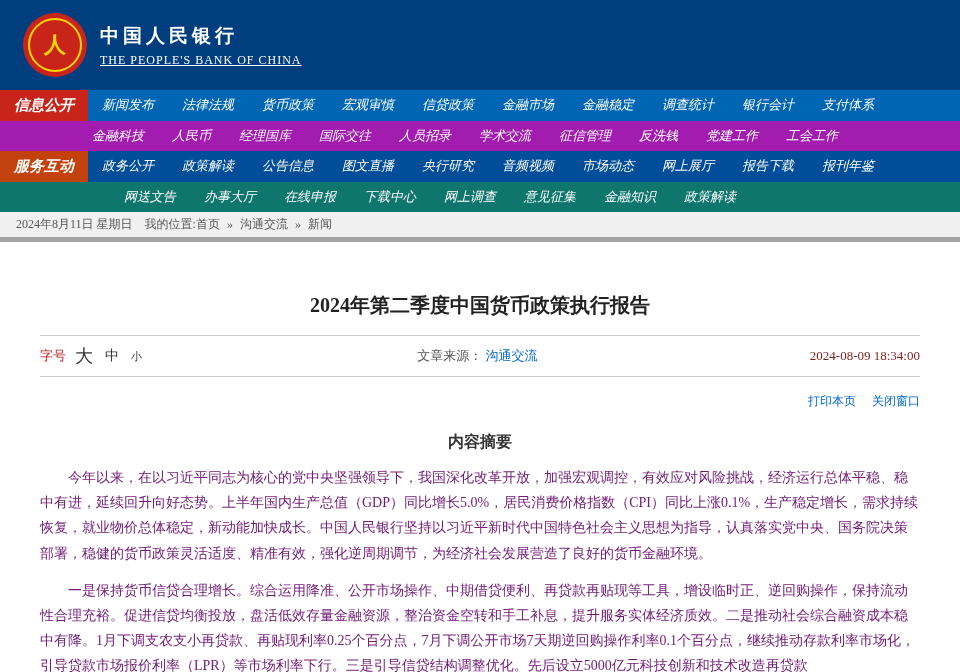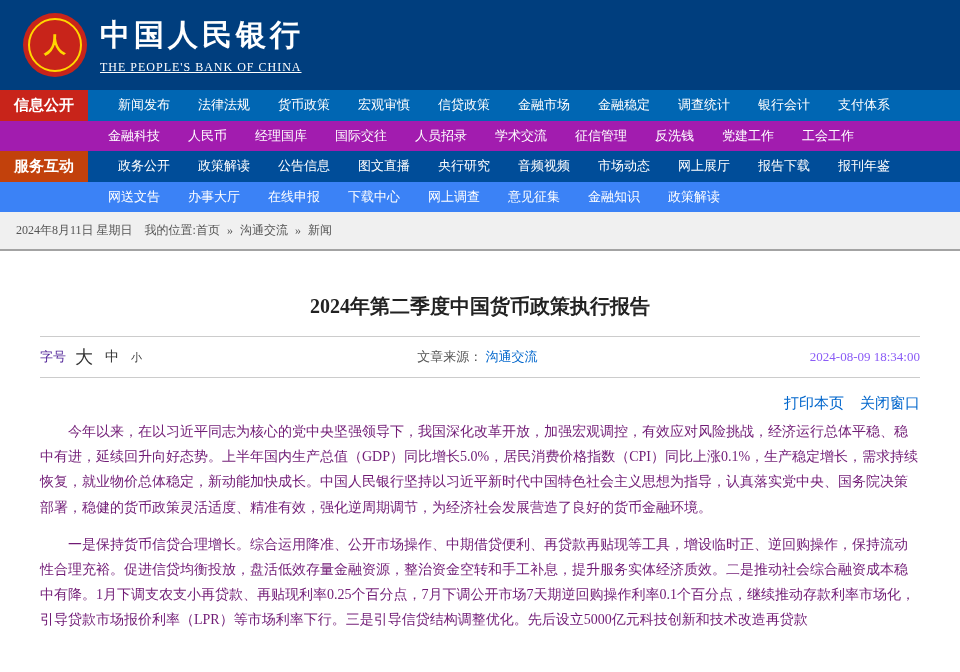--- a/index.html
+++ b/index.html
@@ -3,54 +3,54 @@
   <meta charset="utf-8">
   <style>
     * { margin: 0; padding: 0; box-sizing: border-box; }
     body { font-family: SimSun, "宋体", serif; font-size: 14px; color: #333; background: #fff; width: 960px; }
 
     
     .header { background: #003e7e; display: flex; align-items: center; padding: 10px 20px; height: 90px; }
     .logo-area { display: flex; align-items: center; gap: 10px; }
     .logo-icon { width: 70px; height: 70px; }
     .logo-text { color: #fff; }
-    .logo-text .cn { font-size: 30px; font-weight: bold; letter-spacing: 4px; }
+    .logo-text .cn { font-size: 19px; font-weight: bold; letter-spacing: 4px; }
     .logo-text .en { font-size: 12px; letter-spacing: 1px; margin-top: 4px; text-decoration: underline; }
-    .nav-row { display: flex; background: #005a9e; }
+    .nav-row { display: flex; background: #005a9e; font-style: italic; }
     .nav-row.row1 { background: #0066b3; }
     .nav-row.row2 { background: #a21caf; }
     .nav-row.row3 { background: #004d99; }
 
     .nav-left-label { background: #c8241a; color: #fff; font-size: 15px; font-weight: bold; padding: 6px 14px; display: flex; align-items: center; justify-content: center; min-width: 78px; }
     .nav-left-label.service { background: #c2410c; }
-    .nav-items { display: flex; flex: 1; margin-left: 16px; }
+    .nav-items { display: flex; flex: 1; }
     .nav-item { color: #fff; font-size: 13px; padding: 6px 14px; cursor: pointer; white-space: nowrap; }
 
     
-    .breadcrumb-bar { background: #f0f0f0; border-bottom: 2px solid #a3a3a3; padding: 10px 16px; font-size: 12px; color: #555; }
+    .breadcrumb-bar { background: #f0f0f0; border-bottom: 5px solid #a3a3a3; padding: 4px 16px; font-size: 12px; color: #555; }
     .breadcrumb-bar a { color: #555; text-decoration: none; }
     .breadcrumb-bar .sep { margin: 0 4px; }
 
     
     .main { padding: 20px 40px; background: #fff; }
 
-    .article-title { text-align: center; font-size: 20px; font-weight: bold; margin: 22px 0 16px; color: #222; }
+    .article-title { text-align: center; font-size: 20px; font-weight: bold; margin: 30px 0 16px; color: #222; }
 
     .article-meta { display: flex; justify-content: space-between; align-items: center; border-top: 1px solid #ccc; border-bottom: 1px solid #ccc; padding: 8px 0; margin-bottom: 10px; font-size: 13px; color: #555; }
     .meta-left { display: flex; align-items: center; gap: 6px; }
-    .meta-font-label { color: #4c1d95; }
+    .meta-font-label { color: #b91c1c; }
     .meta-font-btn { cursor: pointer; color: #333; padding: 0 3px; }
     .meta-font-btn.large { font-size: 18px; }
     .meta-font-btn.medium { font-size: 14px; }
     .meta-font-btn.small { font-size: 11px; }
     .meta-source { color: #555; }
     .meta-source a { color: #0066cc; text-decoration: none; }
-    .meta-date { color: #8b5cf6; }
+    .meta-date { color: #7f1d1d; }
 
-    .article-actions { display: flex; justify-content: flex-end; gap: 16px; padding: 6px 0; font-size: 15px; }
+    .article-actions { display: flex; justify-content: flex-end; gap: 16px; padding: 6px 0; font-size: 12px; }
     .article-actions a { color: #0066cc; text-decoration: none; cursor: pointer; }
 
     .section-title { text-align: center; font-size: 16px; font-weight: bold; margin: 16px 0 12px; }
 
     .article-body { font-size: 14px; line-height: 1.8; color: #701a75; text-indent: 2em; }
     .article-body p { margin-bottom: 12px; }
   </style>
 </head>
 <body>
 
@@ -111,21 +111,21 @@
     <span class="nav-item">图文直播</span>
     <span class="nav-item">央行研究</span>
     <span class="nav-item">音频视频</span>
     <span class="nav-item">市场动态</span>
     <span class="nav-item">网上展厅</span>
     <span class="nav-item">报告下载</span>
     <span class="nav-item">报刊年鉴</span>
   </div>
 </div>
 
-<div class="nav-row" style="background:#3b82f6;">
+<div class="nav-row" style="background:#0f766e;padding-left:32px;">
   <div class="nav-left-label" style="background: transparent;"></div>
   <div class="nav-items">
     <span class="nav-item">网送文告</span>
     <span class="nav-item">办事大厅</span>
     <span class="nav-item">在线申报</span>
     <span class="nav-item">下载中心</span>
     <span class="nav-item">网上调查</span>
     <span class="nav-item">意见征集</span>
     <span class="nav-item">金融知识</span>
     <span class="nav-item">政策解读</span>
@@ -157,18 +157,19 @@
       <a>沟通交流</a>
     </div>
     <div class="meta-date">2024-08-09 18:34:00</div>
   </div>
 
   <div class="article-actions">
     <a>打印本页</a>
     <a>关闭窗口</a>
   </div>
 
+  <div class="section-title">内容摘要</div>
 
   <div class="article-body">
     <p>今年以来，在以习近平同志为核心的党中央坚强领导下，我国深化改革开放，加强宏观调控，有效应对风险挑战，经济运行总体平稳、稳中有进，延续回升向好态势。上半年国内生产总值（GDP）同比增长5.0%，居民消费价格指数（CPI）同比上涨0.1%，生产稳定增长，需求持续恢复，就业物价总体稳定，新动能加快成长。中国人民银行坚持以习近平新时代中国特色社会主义思想为指导，认真落实党中央、国务院决策部署，稳健的货币政策灵活适度、精准有效，强化逆周期调节，为经济社会发展营造了良好的货币金融环境。</p>
     <p>一是保持货币信贷合理增长。综合运用降准、公开市场操作、中期借贷便利、再贷款再贴现等工具，增设临时正、逆回购操作，保持流动性合理充裕。促进信贷均衡投放，盘活低效存量金融资源，整治资金空转和手工补息，提升服务实体经济质效。二是推动社会综合融资成本稳中有降。1月下调支农支小再贷款、再贴现利率0.25个百分点，7月下调公开市场7天期逆回购操作利率0.1个百分点，继续推动存款利率市场化，引导贷款市场报价利率（LPR）等市场利率下行。三是引导信贷结构调整优化。先后设立5000亿元科技创新和技术改造再贷款</p>
   </div>
 </div>
 
 </body></html>

